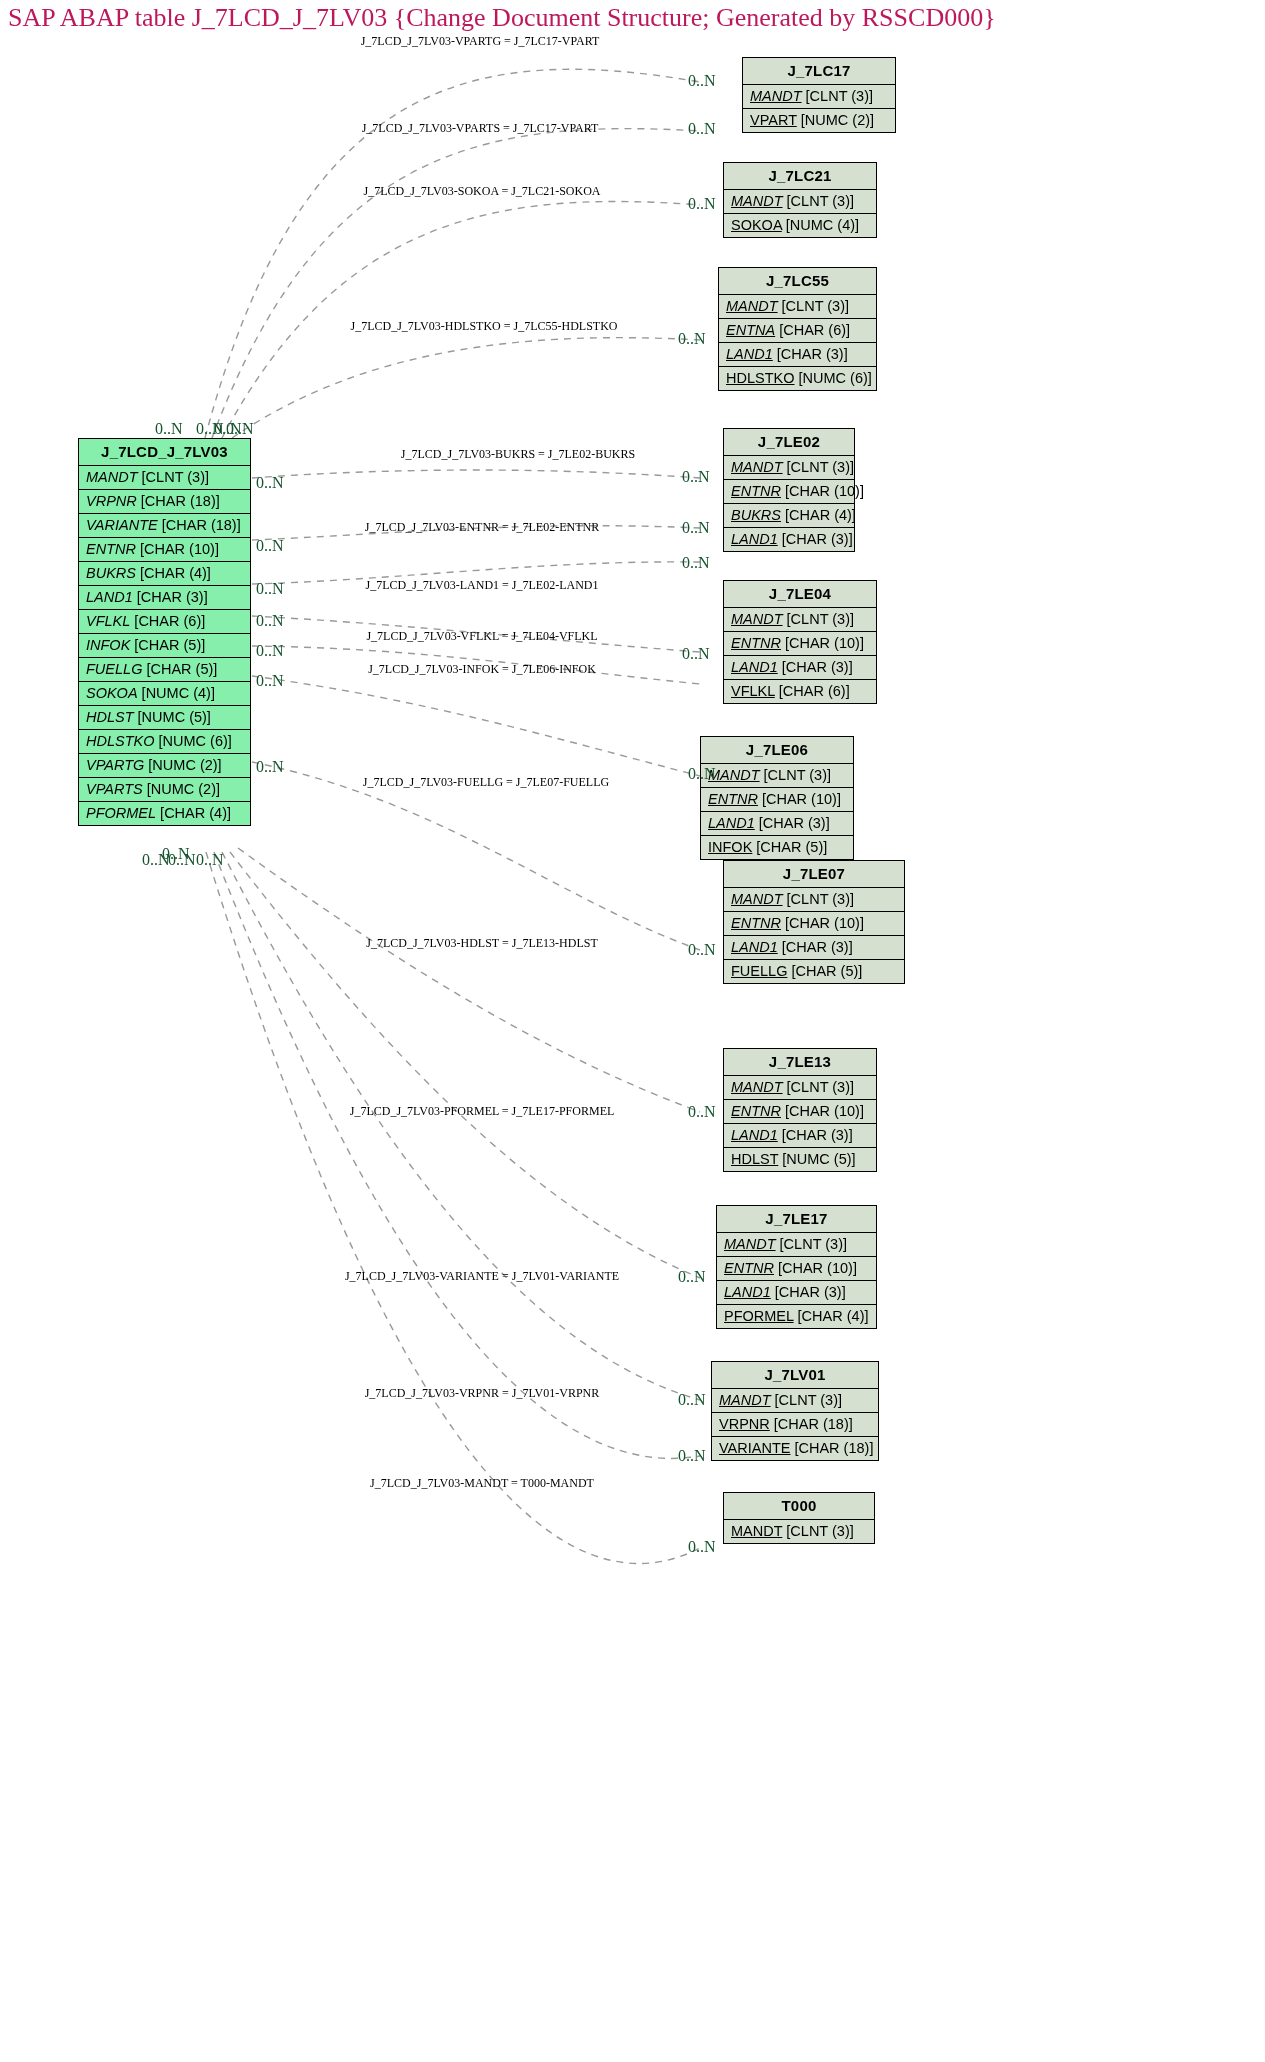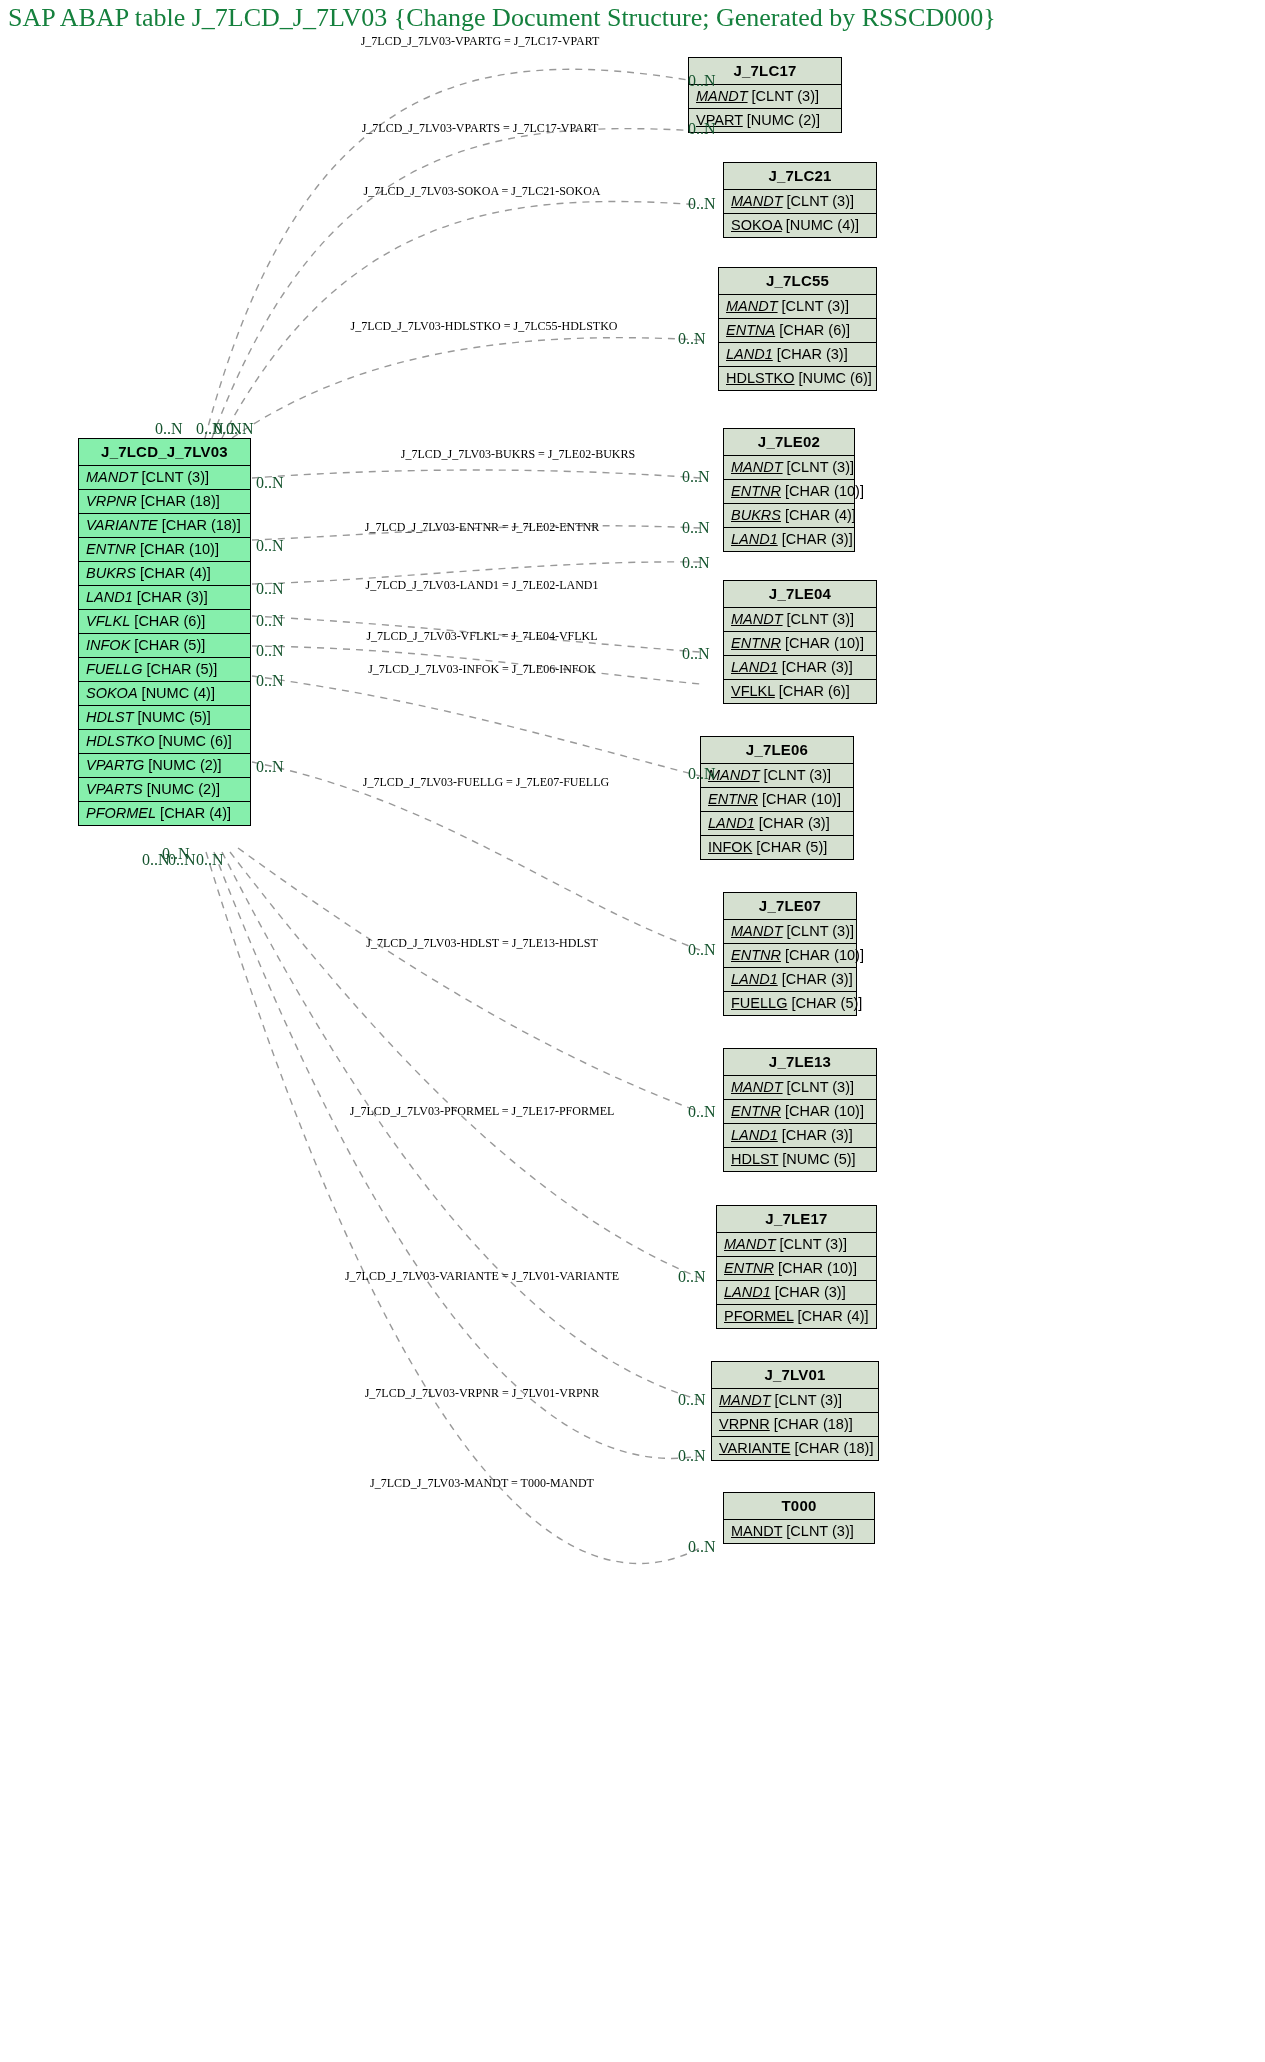--- a/index.html
+++ b/index.html
@@ -27,21 +27,21 @@
     pointer-events: none;
   }
   .diagram-title {
     position: absolute;
     left: 8px;
     top: 2px;
     font-family: "Liberation Serif", serif;
     font-size: 26px;
     line-height: 32px;
     white-space: nowrap;
-    color: #15803d;
+    color: #be185d;
   }
   
   .entity {
     position: absolute;
     box-sizing: border-box;
     border: 1px solid #000;
     background: #d5e0d0;
   }
   .entity.main {
     background: #86efac;
@@ -146,21 +146,21 @@
         <div class="e-row"><span class="fname">VFLKL</span><span class="ftype"> [CHAR (6)]</span></div>
         <div class="e-row"><span class="fname">INFOK</span><span class="ftype"> [CHAR (5)]</span></div>
         <div class="e-row"><span class="fname">FUELLG</span><span class="ftype"> [CHAR (5)]</span></div>
         <div class="e-row"><span class="fname">SOKOA</span><span class="ftype"> [NUMC (4)]</span></div>
         <div class="e-row"><span class="fname">HDLST</span><span class="ftype"> [NUMC (5)]</span></div>
         <div class="e-row"><span class="fname">HDLSTKO</span><span class="ftype"> [NUMC (6)]</span></div>
         <div class="e-row"><span class="fname">VPARTG</span><span class="ftype"> [NUMC (2)]</span></div>
         <div class="e-row"><span class="fname">VPARTS</span><span class="ftype"> [NUMC (2)]</span></div>
         <div class="e-row"><span class="fname">PFORMEL</span><span class="ftype"> [CHAR (4)]</span></div>
       </div>
-      <div class="entity" style="left: 688px; top: 57px; width: 154px;">
+      <div class="entity" style="left: 742px; top: 57px; width: 154px;">
         <div class="e-title">J_7LC17</div>
         <div class="e-row"><span class="fname pk">MANDT</span><span class="ftype"> [CLNT (3)]</span></div>
         <div class="e-row"><span class="fname pk fkplain">VPART</span><span class="ftype"> [NUMC (2)]</span></div>
       </div>
       <div class="entity" style="left: 723px; top: 162px; width: 154px;">
         <div class="e-title">J_7LC21</div>
         <div class="e-row"><span class="fname pk">MANDT</span><span class="ftype"> [CLNT (3)]</span></div>
         <div class="e-row"><span class="fname pk fkplain">SOKOA</span><span class="ftype"> [NUMC (4)]</span></div>
       </div>
       <div class="entity" style="left: 718px; top: 267px; width: 159px;">
@@ -184,21 +184,21 @@
         <div class="e-row"><span class="fname pk">LAND1</span><span class="ftype"> [CHAR (3)]</span></div>
         <div class="e-row"><span class="fname pk fkplain">VFLKL</span><span class="ftype"> [CHAR (6)]</span></div>
       </div>
       <div class="entity" style="left: 700px; top: 736px; width: 154px;">
         <div class="e-title">J_7LE06</div>
         <div class="e-row"><span class="fname pk">MANDT</span><span class="ftype"> [CLNT (3)]</span></div>
         <div class="e-row"><span class="fname pk">ENTNR</span><span class="ftype"> [CHAR (10)]</span></div>
         <div class="e-row"><span class="fname pk">LAND1</span><span class="ftype"> [CHAR (3)]</span></div>
         <div class="e-row"><span class="fname pk fkplain">INFOK</span><span class="ftype"> [CHAR (5)]</span></div>
       </div>
-      <div class="entity" style="left: 723px; top: 892px; width: 134px;">
+      <div class="entity" style="left: 723px; top: 860px; width: 182px;">
         <div class="e-title">J_7LE07</div>
         <div class="e-row"><span class="fname pk">MANDT</span><span class="ftype"> [CLNT (3)]</span></div>
         <div class="e-row"><span class="fname pk">ENTNR</span><span class="ftype"> [CHAR (10)]</span></div>
         <div class="e-row"><span class="fname pk">LAND1</span><span class="ftype"> [CHAR (3)]</span></div>
         <div class="e-row"><span class="fname pk fkplain">FUELLG</span><span class="ftype"> [CHAR (5)]</span></div>
       </div>
       <div class="entity" style="left: 723px; top: 1048px; width: 154px;">
         <div class="e-title">J_7LE13</div>
         <div class="e-row"><span class="fname pk">MANDT</span><span class="ftype"> [CLNT (3)]</span></div>
         <div class="e-row"><span class="fname pk">ENTNR</span><span class="ftype"> [CHAR (10)]</span></div>

